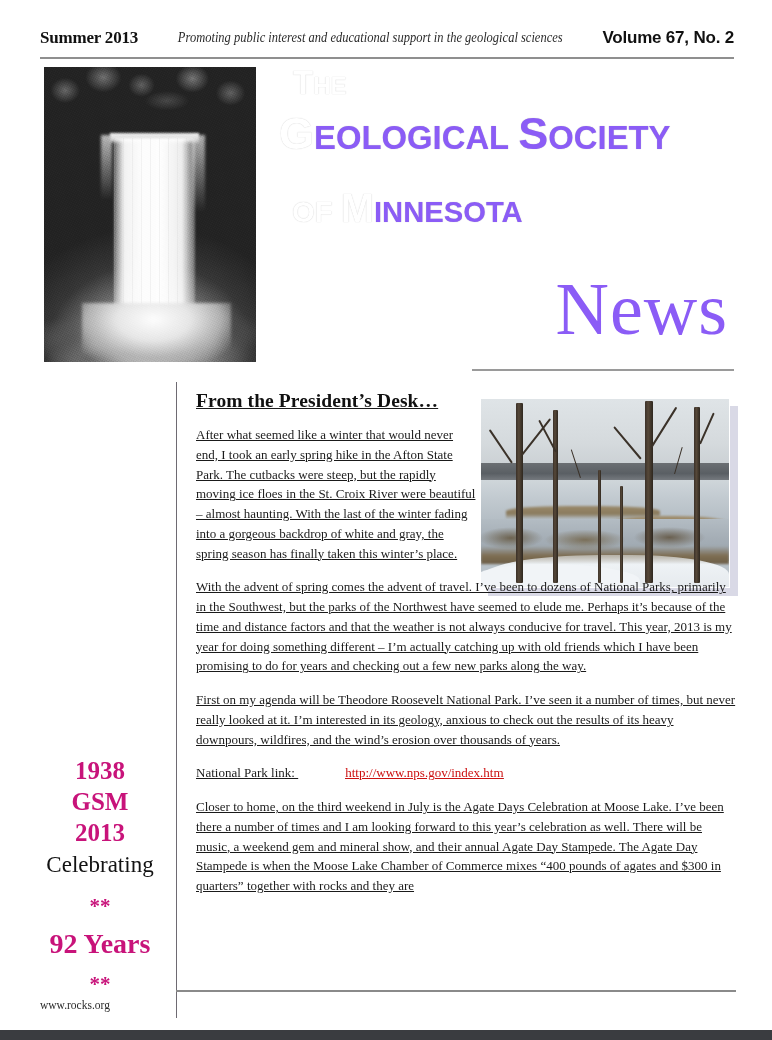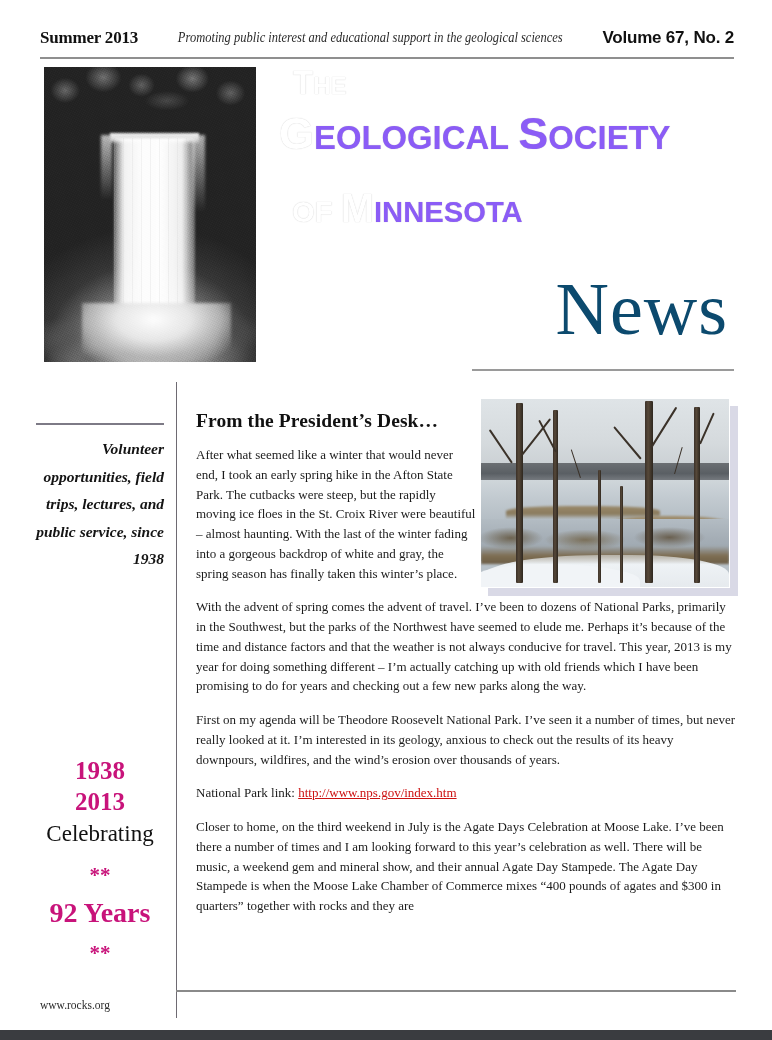--- a/index.html
+++ b/index.html
@@ -223,21 +223,21 @@
 
   
   .news-word {
     position: absolute;
     right: 44px;
     top: 272px;
     font-family: "Liberation Serif", serif;
     font-size: 74px;
     line-height: 1;
     letter-spacing: 1px;
-    color: #0c4a6e;
+    color: #8b5cf6;
   }
   .news-rule {
     position: absolute;
     left: 472px;
     top: 369px;
     width: 262px;
     height: 2px;
     background: #9a9a9a;
   }
 
@@ -317,22 +317,23 @@
     font-size: 21px;
     color: #c8137a;
     line-height: 1;
     margin-top: 14px;
   }
 
   
   .article {
     position: absolute;
     left: 196px;
-    top: 410px;
+    top: 390px;
     width: 540px;
+    text-decoration: underline;
   }
   .article-heading {
     font-family: "Liberation Serif", serif;
     font-weight: bold;
     font-size: 19.5px;
     color: #111;
     margin: 0 0 13px 0;
     letter-spacing: 0.1px;
   }
   .article p {
@@ -341,20 +342,21 @@
     line-height: 1.52;
     color: #1b1b1b;
     margin: 0 0 14px 0;
     text-align: left;
   }
   
   .p-wrap { width: 280px; }
   .park-link {
     color: #cc1111;
     text-decoration: underline;
+    margin-left: 47px;
   }
 
   
   .photo-river-wrap {
     position: absolute;
     left: 480px;
     top: 398px;
     width: 258px;
     height: 198px;
   }
@@ -519,27 +521,24 @@
     <div class="mast-line mast-geo"><span class="cap over-photo">G</span><span class="sml over-white">EOLOGICAL</span><span class="sml over-white">&nbsp;</span><span class="cap over-white">S</span><span class="sml over-white">OCIETY</span></div>
 
     <div class="mast-line mast-mn"><span class="sml over-photo">OF</span><span class="sml over-photo">&nbsp;</span><span class="cap over-photo">M</span><span class="sml over-white">INNESOTA</span></div>
   </div>
 
   <div class="news-word">News</div>
   <div class="news-rule"></div>
 
   <div class="col-divider"></div>
 
-  <div class="sidebar">
-    <div class="sidebar-rule"></div>
-    <div class="sidebar-motto">Volunteer opportunities, field trips, lectures,  and public service, since 1938</div>
-  </div>
 
   <div class="anniversary">
     <div class="anniv-year">1938</div>
+    <div class="anniv-gsm">GSM</div>
     <div class="anniv-year">2013</div>
     <div class="anniv-celebrating">Celebrating</div>
     <div class="anniv-stars">**</div>
     <div class="anniv-years">92 Years</div>
     <div class="anniv-stars2">**</div>
   </div>
 
   <div class="photo-river-wrap">
     <div class="photo-river-shadow"></div>
     <div class="photo-river">

